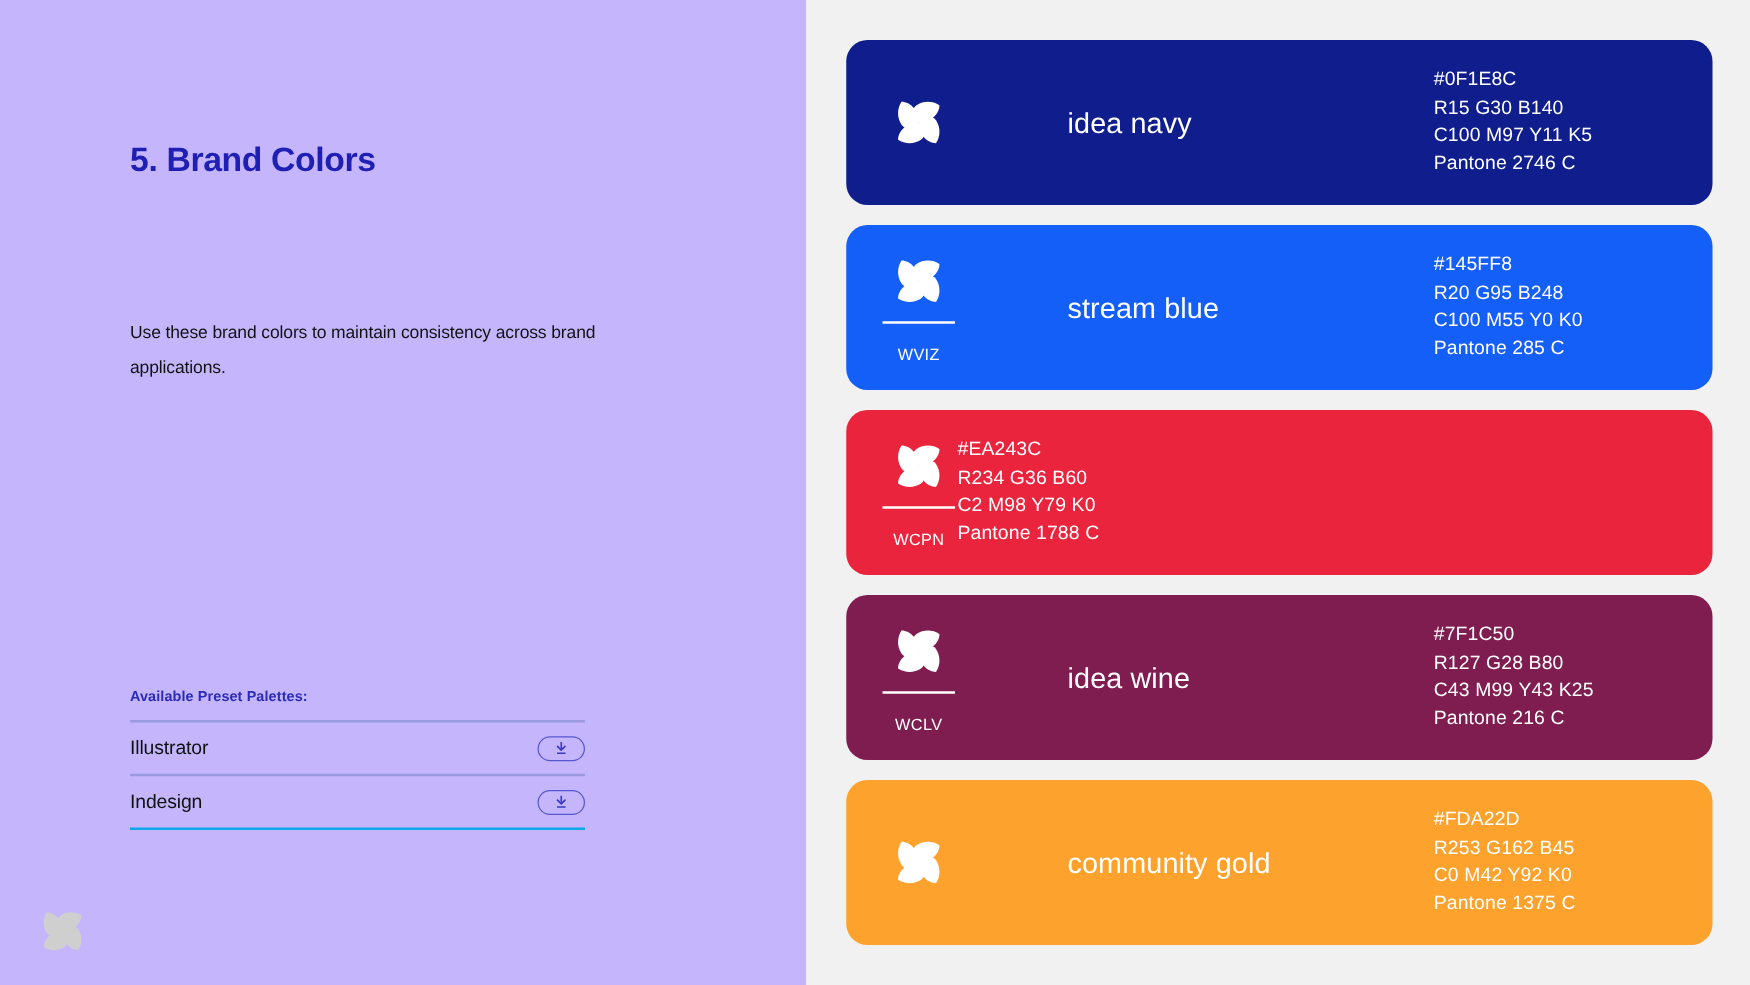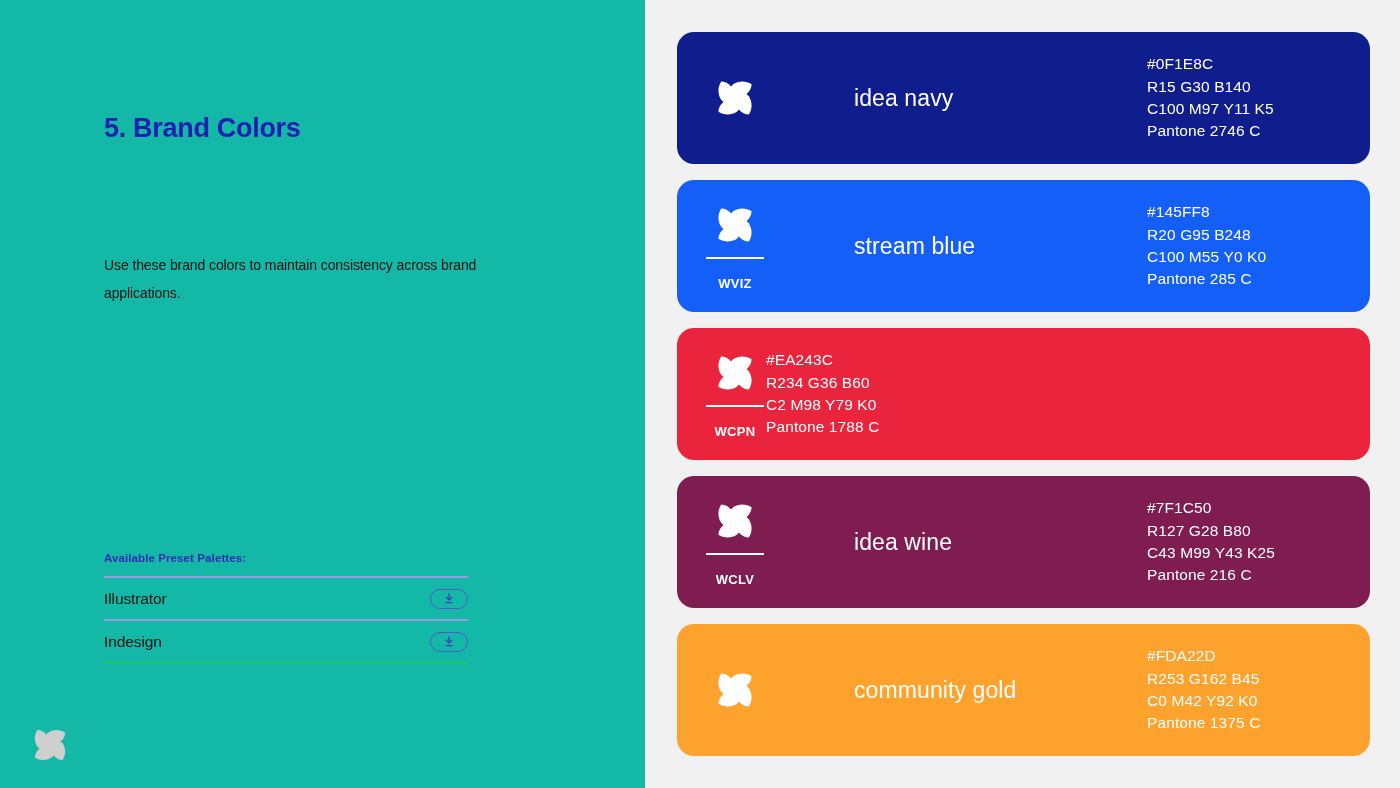--- a/index.html
+++ b/index.html
@@ -18,21 +18,21 @@
     width: 1400px;
     height: 788px;
     display: flex;
   }
 
   
   .left-panel {
     position: relative;
     width: 645px;
     height: 788px;
-    background: #14b8a6;
+    background: #c4b5fd;
     box-sizing: border-box;
     flex: 0 0 645px;
   }
   .section-title {
     position: absolute;
     left: 104px;
     top: 113px;
     font-size: 27px;
     font-weight: 700;
     letter-spacing: -0.3px;
@@ -65,21 +65,21 @@
   }
   .preset-row {
     position: relative;
     height: 41px;
     display: flex;
     align-items: center;
     justify-content: space-between;
     border-top: 2px solid #9a9ae0;
   }
   .preset-row:last-child {
-    border-bottom: 2px solid #22c55e;
+    border-bottom: 2px solid #0ea5e9;
     text-align: right;
   }
   .preset-name {
     font-size: 15.5px;
     color: #111111;
     letter-spacing: -0.1px;
   }
   .download-btn {
     width: 38px;
     height: 20px;
@@ -141,21 +141,21 @@
   }
   .callsign-rule {
     width: 58px;
     height: 2px;
     background: #ffffff;
     margin-top: 9px;
   }
   .callsign {
     margin-top: 18px;
     font-size: 13px;
-    font-weight: 700;
+    font-weight: 400;
     color: #ffffff;
     letter-spacing: 0.3px;
     line-height: 1;
   }
   .color-name {
     flex: 1 1 auto;
     margin-left: 88px;
     font-size: 23px;
     font-weight: 300;
     color: #ffffff;

